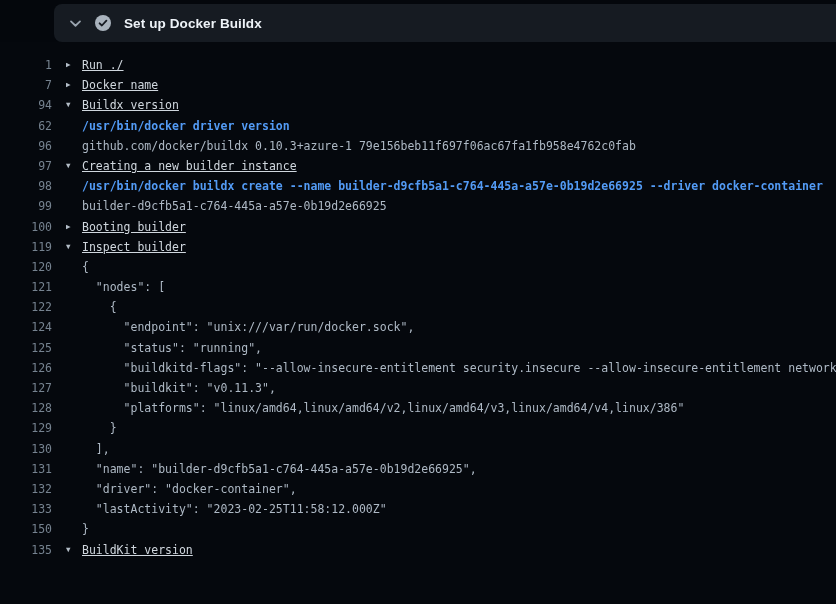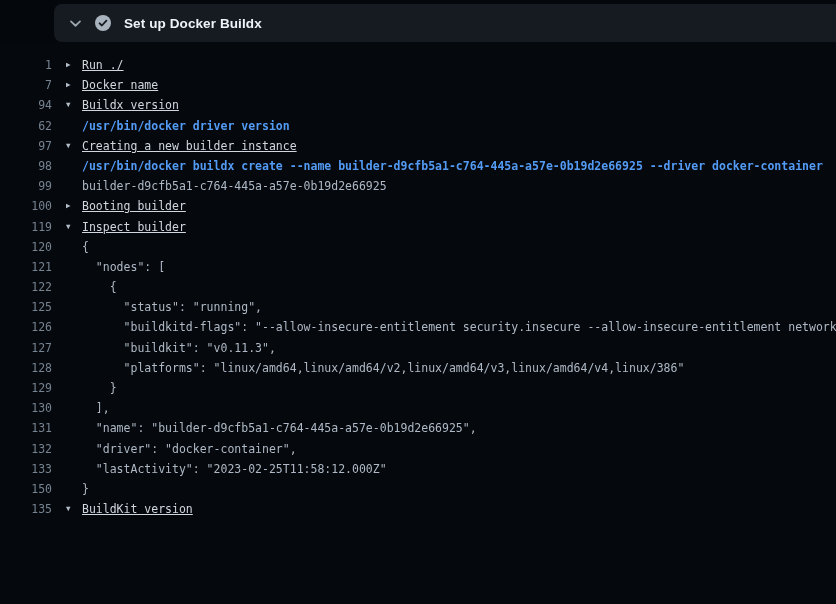--- a/index.html
+++ b/index.html
@@ -101,20 +101,25 @@
     <span class="tog">▼</span>
     <span class="txt">Buildx version</span>
   </div>
 
   <div class="row cmd">
     <span class="num">62</span>
     <span class="tog"></span>
     <span class="txt">/usr/bin/docker driver version</span>
   </div>
 
+  <div class="row out">
+    <span class="num">96</span>
+    <span class="tog"></span>
+    <span class="txt">github.com/docker/buildx 0.10.3+azure-1 79e156beb11f697f06ac67fa1fb958e4762c0fab</span>
+  </div>
 
   <div class="row group">
     <span class="num">97</span>
     <span class="tog">▼</span>
     <span class="txt">Creating a new builder instance</span>
   </div>
 
   <div class="row cmd">
     <span class="num">98</span>
     <span class="tog"></span>
@@ -151,20 +156,25 @@
     <span class="txt">  "nodes": [</span>
   </div>
 
   <div class="row out">
     <span class="num">122</span>
     <span class="tog"></span>
     <span class="txt">    {</span>
   </div>
 
 
+  <div class="row out">
+    <span class="num">124</span>
+    <span class="tog"></span>
+    <span class="txt">      "endpoint": "unix:///var/run/docker.sock",</span>
+  </div>
 
   <div class="row out">
     <span class="num">125</span>
     <span class="tog"></span>
     <span class="txt">      "status": "running",</span>
   </div>
 
   <div class="row out">
     <span class="num">126</span>
     <span class="tog"></span>

